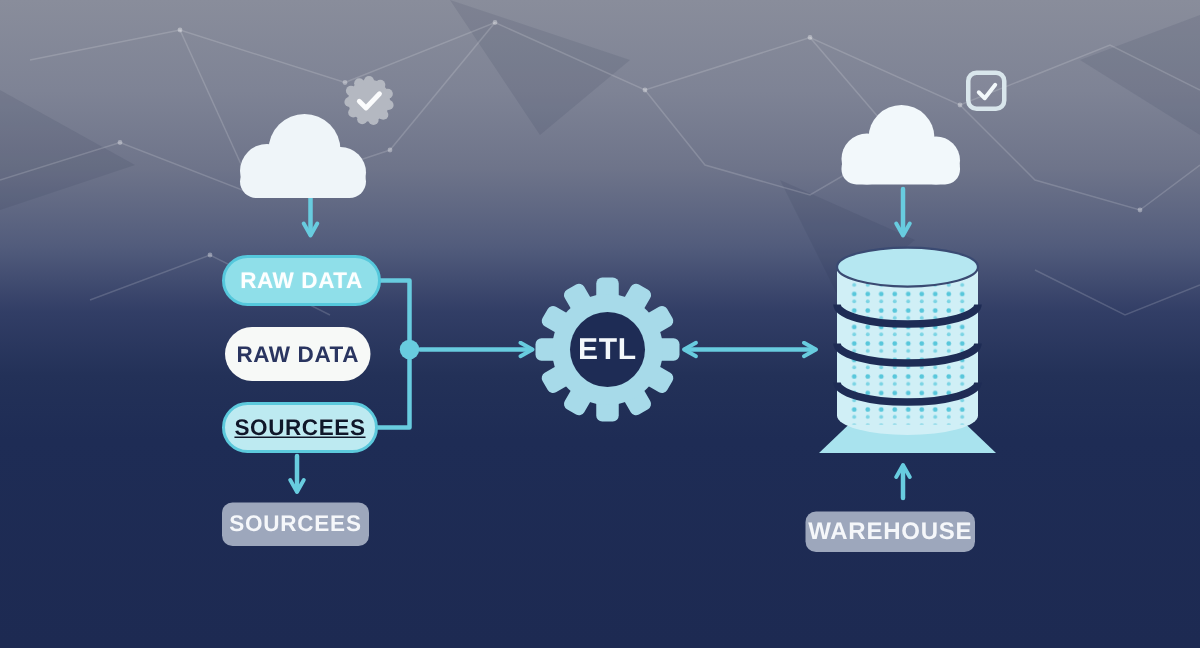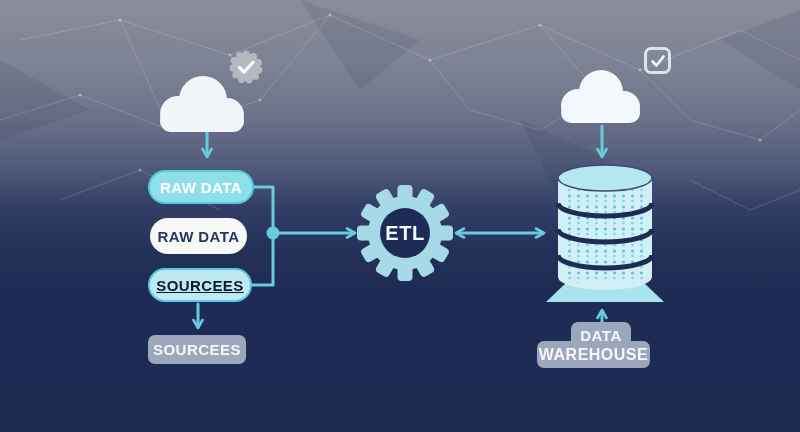--- a/index.html
+++ b/index.html
@@ -183,16 +183,15 @@
 
     <g stroke="#1e2c55" stroke-width="5" fill="none">
       <path d="M18 43 A47 13 0 0 0 112 43"></path>
       <path d="M18 69 A47 13 0 0 0 112 69"></path>
       <path d="M18 95 A47 13 0 0 0 112 95"></path>
     </g>
 
     <ellipse cx="65" cy="18" rx="47" ry="13" fill="#b5e7f1" stroke="#3a4a72" stroke-width="1.5"></ellipse>
   </svg>
 
-  <div class="gray-box" style="left:571px;top:322px;width:60px;height:26px;font-size:15px;">DATA</div>
   <div class="gray-box" style="left:537px;top:341px;width:113px;height:27px;font-size:16px;">WAREHOUSE</div>
 
 </div>
 
 </body></html>

